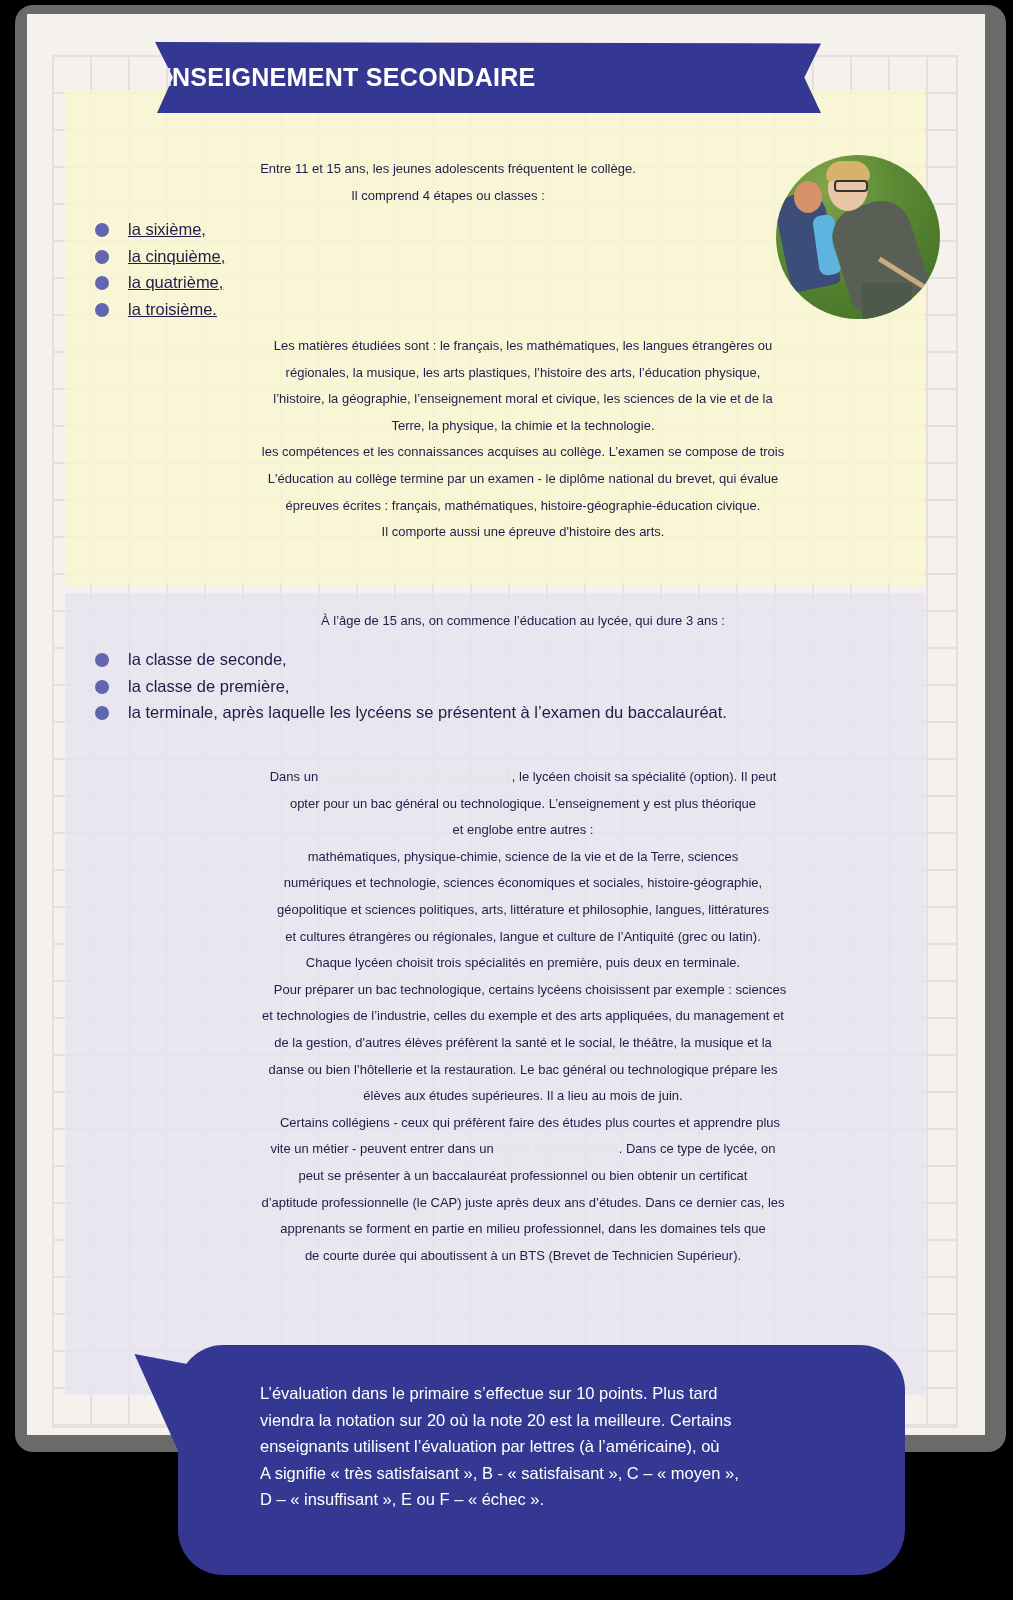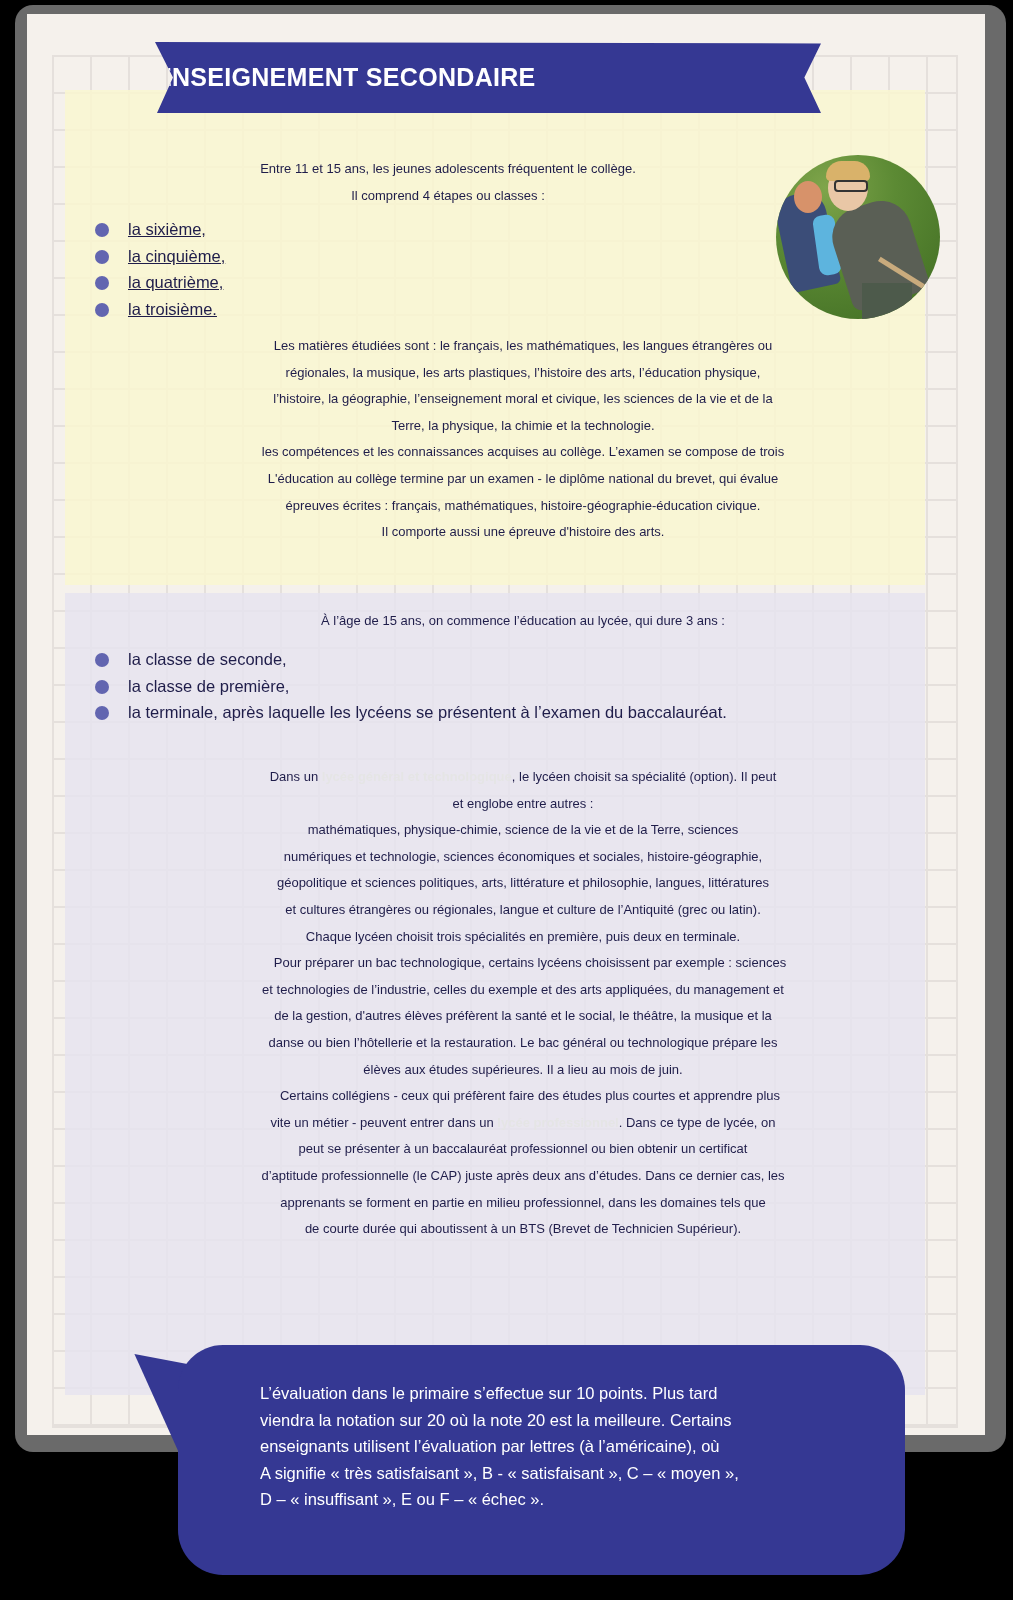--- a/index.html
+++ b/index.html
@@ -135,20 +135,21 @@
 <ul class="bullets" style="top:646px;">
   <li><span class="dot"></span><span>la classe de seconde,</span></li>
   <li><span class="dot"></span><span>la classe de première,</span></li>
   <li><span class="dot"></span><span>la terminale, après laquelle les lycéens se présentent à l’examen du baccalauréat.</span></li>
 </ul>
 
 <div class="text" style="left:128px; top:764px; width:790px;">
   <p>
     <span>Dans un </span><span class="hl">lycée général et technologique</span><span>, le lycéen choisit sa spécialité (option). Il peut</span>
   </p>
+  <p>opter pour un bac général ou technologique. L’enseignement y est plus théorique</p>
   <p>et englobe entre autres :</p>
   <p>mathématiques, physique-chimie, science de la vie et de la Terre, sciences</p>
   <p>numériques et technologie, sciences économiques et sociales, histoire-géographie,</p>
   <p>géopolitique et sciences politiques, arts, littérature et philosophie, langues, littératures</p>
   <p>et cultures étrangères ou régionales, langue et culture de l’Antiquité (grec ou latin).</p>
   <p>Chaque lycéen choisit trois spécialités en première, puis deux en terminale.</p>
   <p><span class="indent"></span><span>Pour préparer un bac technologique, certains lycéens choisissent par exemple : sciences</span></p>
   <p>et technologies de l’industrie, celles du exemple et des arts appliquées, du management et</p>
   <p>de la gestion, d'autres élèves préfèrent la santé et le social, le théâtre, la musique et la</p>
   <p>danse ou bien l’hôtellerie et la restauration. Le bac général ou technologique prépare les</p>

